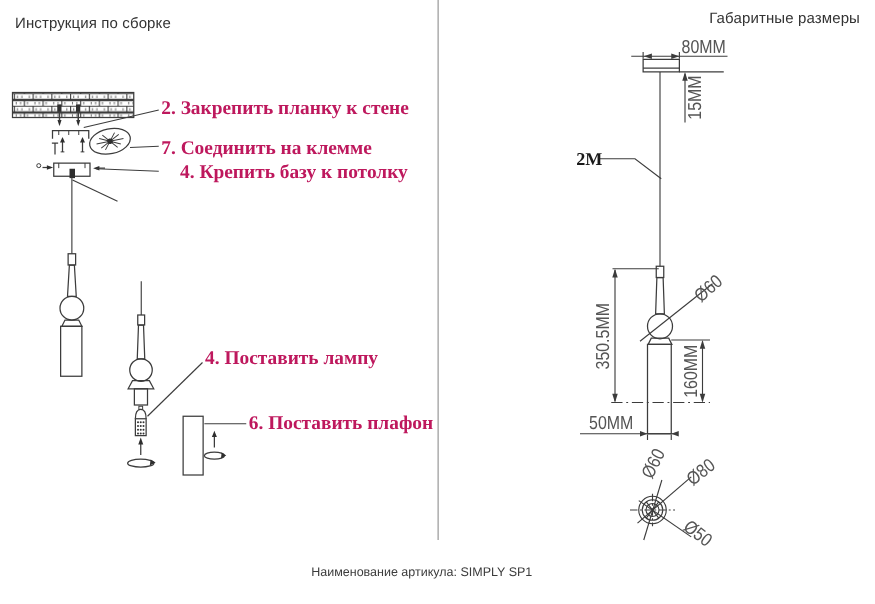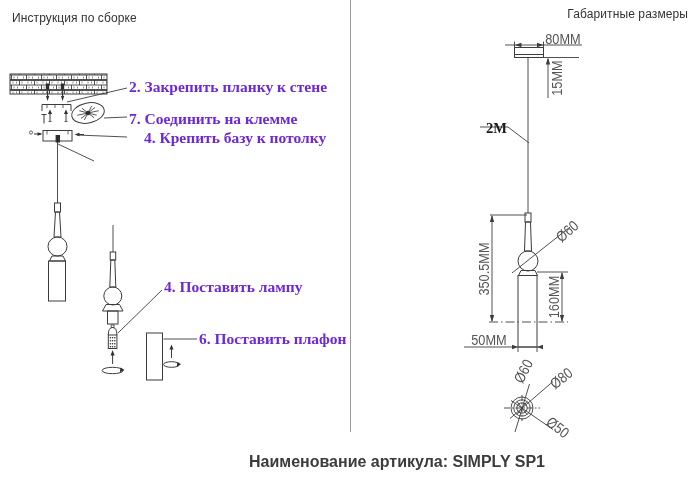--- a/index.html
+++ b/index.html
@@ -4,30 +4,30 @@
 <style>
   html,body { margin:0; padding:0; background:#fff; }
   #sheet {
     position:relative; width:700px; height:483px; background:#ffffff;
     font-family:"Liberation Sans", sans-serif; overflow:hidden;
   }
   .abs { position:absolute; white-space:nowrap; }
   .title { font-size:12px; color:#333; letter-spacing:.1px; }
   .step  {
     font-family:"Liberation Serif", serif; font-weight:700;
-    font-size:15.5px; color:#6d28d9;
+    font-size:15.5px; color:#be185d;
   }
   .dim {
     font-size:15px; color:#555; transform-origin:center;
   }
   .dim-bold {
     font-family:"Liberation Serif", serif; font-weight:700;
     font-size:14.5px; color:#1a1a1a;
   }
-  .footer { font-size:16px; color:#3c3c3c;font-weight:bold; }
+  .footer { font-size:10px; color:#3c3c3c; }
   #divider {
     position:absolute; left:350px; top:0; width:1px; height:432px;
     background:#9c9c9c;
   }
   svg { position:absolute; left:0; top:0; }
 </style>
 </head>
 <body>
 
 <div id="sheet">
@@ -219,21 +219,21 @@
   <div class="abs title" style="right:12px; top:7px;">Габаритные размеры</div>
 
   <div class="abs title" style="left:12px; top:11px;">Инструкция по сборке</div>
 
   <div class="abs step" style="left:129px; top:78px;">2. Закрепить планку к стене</div>
   <div class="abs step" style="left:129px; top:110px;">7. Соединить на клемме</div>
   <div class="abs step" style="left:144px; top:129px;">4. Крепить базу к потолку</div>
   <div class="abs step" style="left:164px; top:278px;">4. Поставить лампу</div>
   <div class="abs step" style="left:199px; top:330px;">6. Поставить плафон</div>
 
-  <div class="abs dim-bold" style="left:486px; top:120px;">2M</div>
+  <div class="abs dim-bold" style="left:461px; top:120px;">2M</div>
 
   <div class="abs dim" style="left:563px; top:38px; transform:translate(-50%,-50%) scaleX(.85);">80MM</div>
   <div class="abs dim" style="left:556px; top:78px; transform:translate(-50%,-50%) rotate(-90deg) scaleX(.85);">15MM</div>
   <div class="abs dim" style="left:483px; top:269px; transform:translate(-50%,-50%) rotate(-90deg) scaleX(.85);">350.5MM</div>
   <div class="abs dim" style="left:553px; top:297px; transform:translate(-50%,-50%) rotate(-90deg) scaleX(.85);">160MM</div>
   <div class="abs dim" style="left:489px; top:339px; transform:translate(-50%,-50%) scaleX(.85);">50MM</div>
   <div class="abs dim" style="left:567px; top:231px; transform:translate(-50%,-50%) rotate(-41deg) scaleX(.85);">Ø60</div>
   <div class="abs dim" style="left:523px; top:371px; transform:translate(-50%,-50%) rotate(-63deg) scaleX(.85);">Ø60</div>
   <div class="abs dim" style="left:561px; top:378px; transform:translate(-50%,-50%) rotate(-38deg) scaleX(.85);">Ø80</div>
   <div class="abs dim" style="left:558px; top:427px; transform:translate(-50%,-50%) rotate(38deg) scaleX(.85);">Ø50</div>

